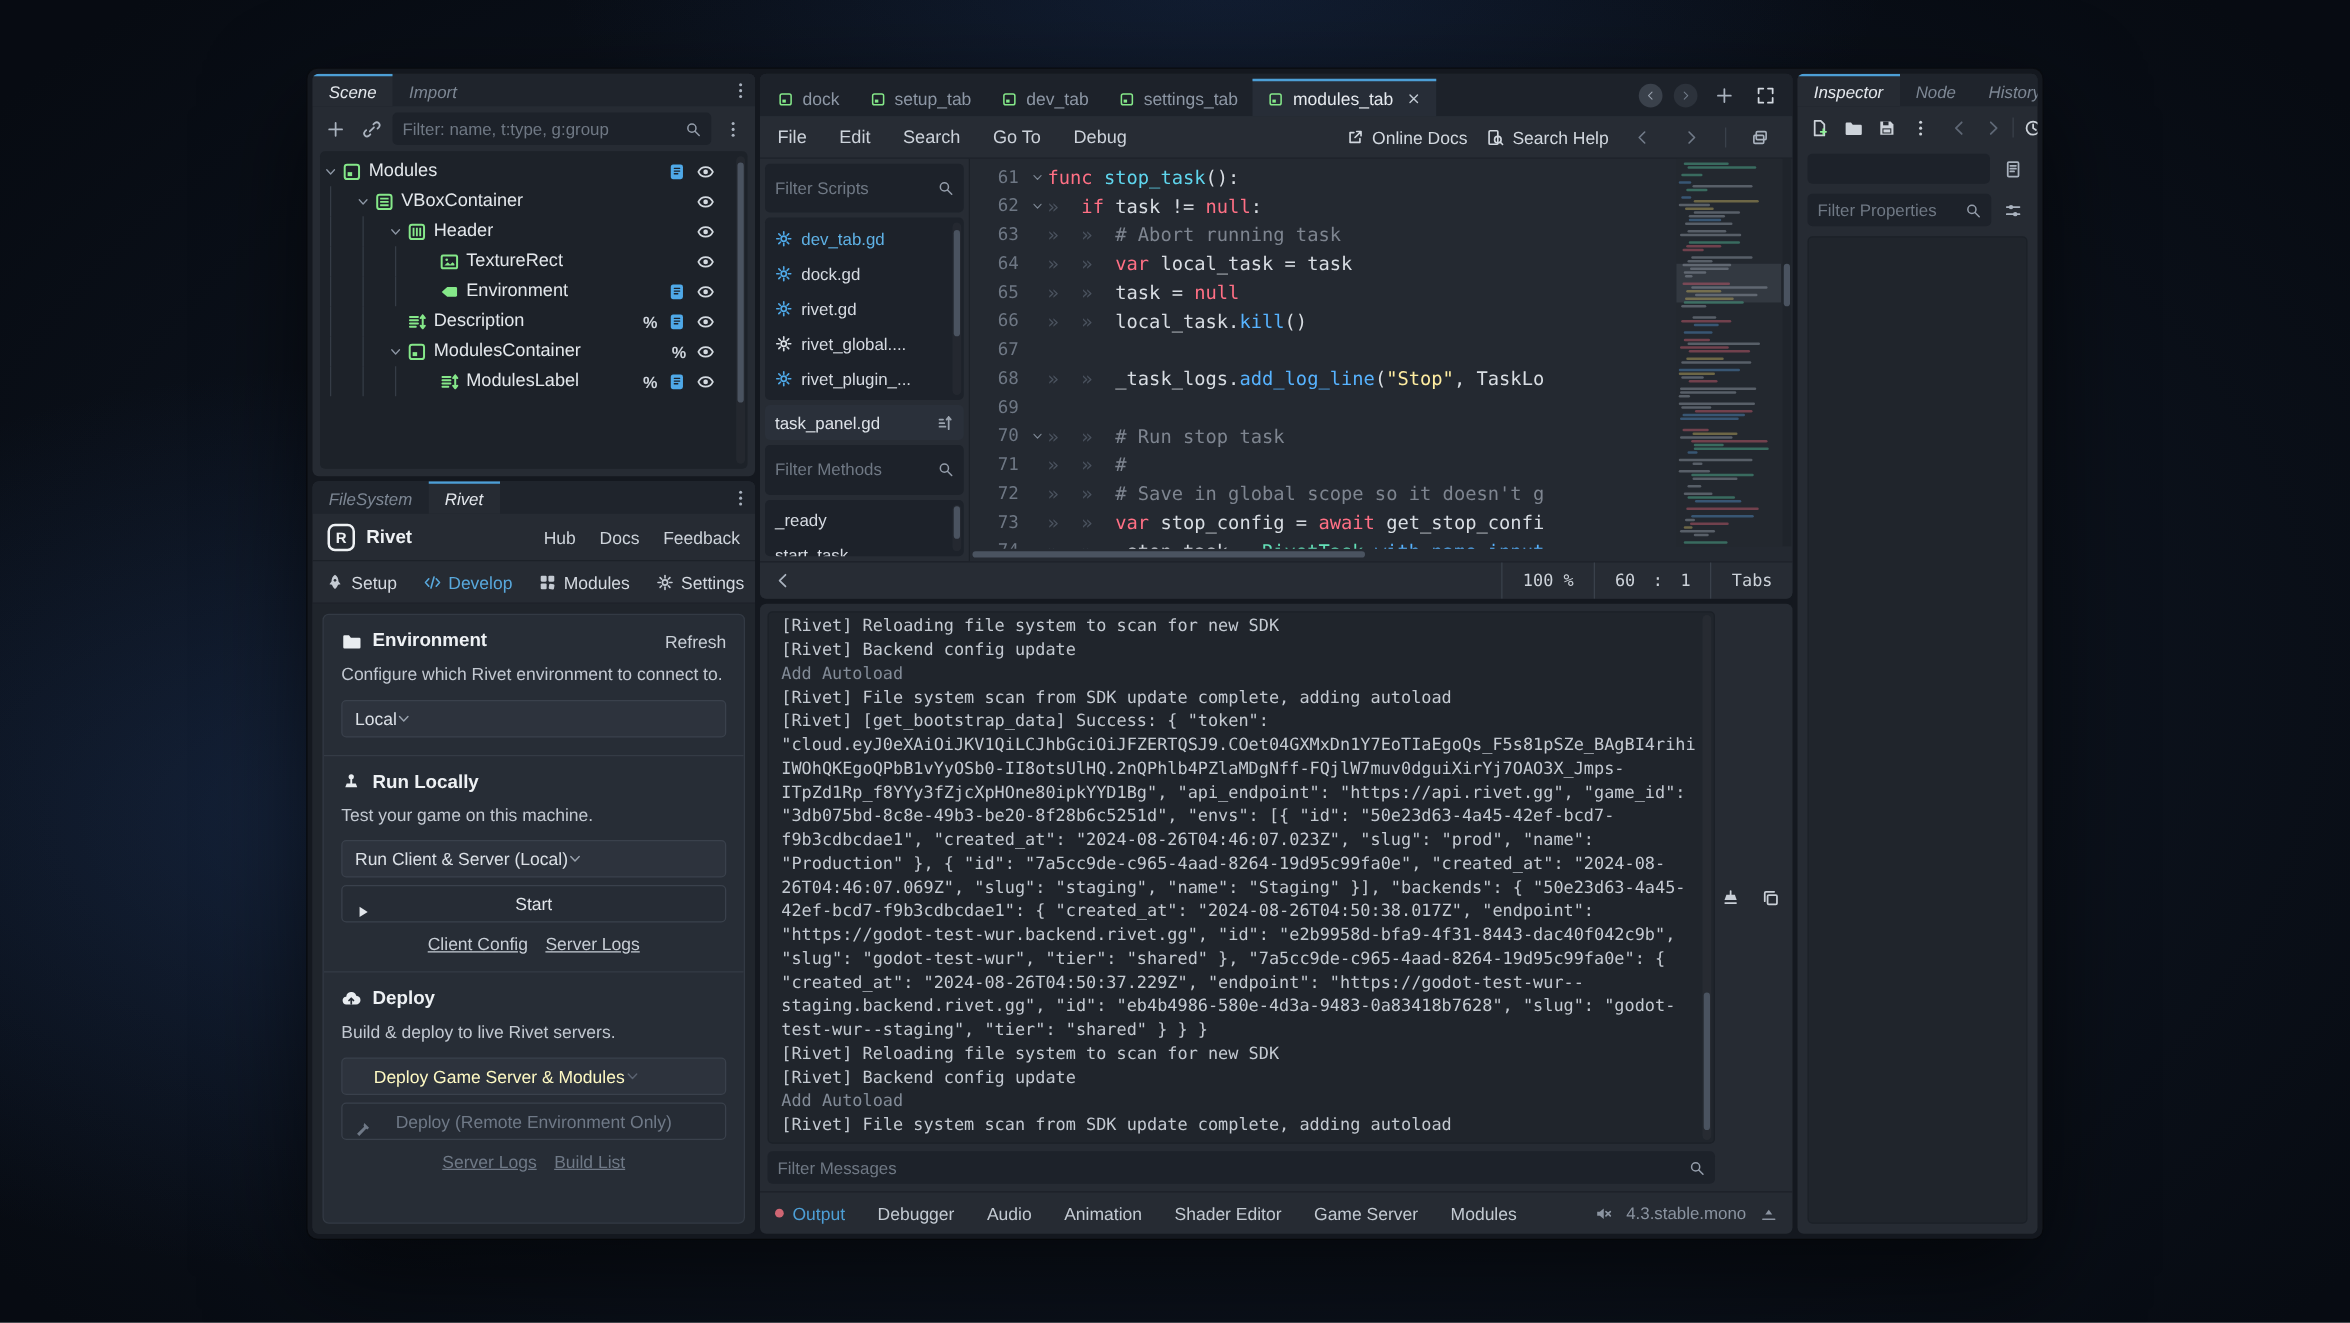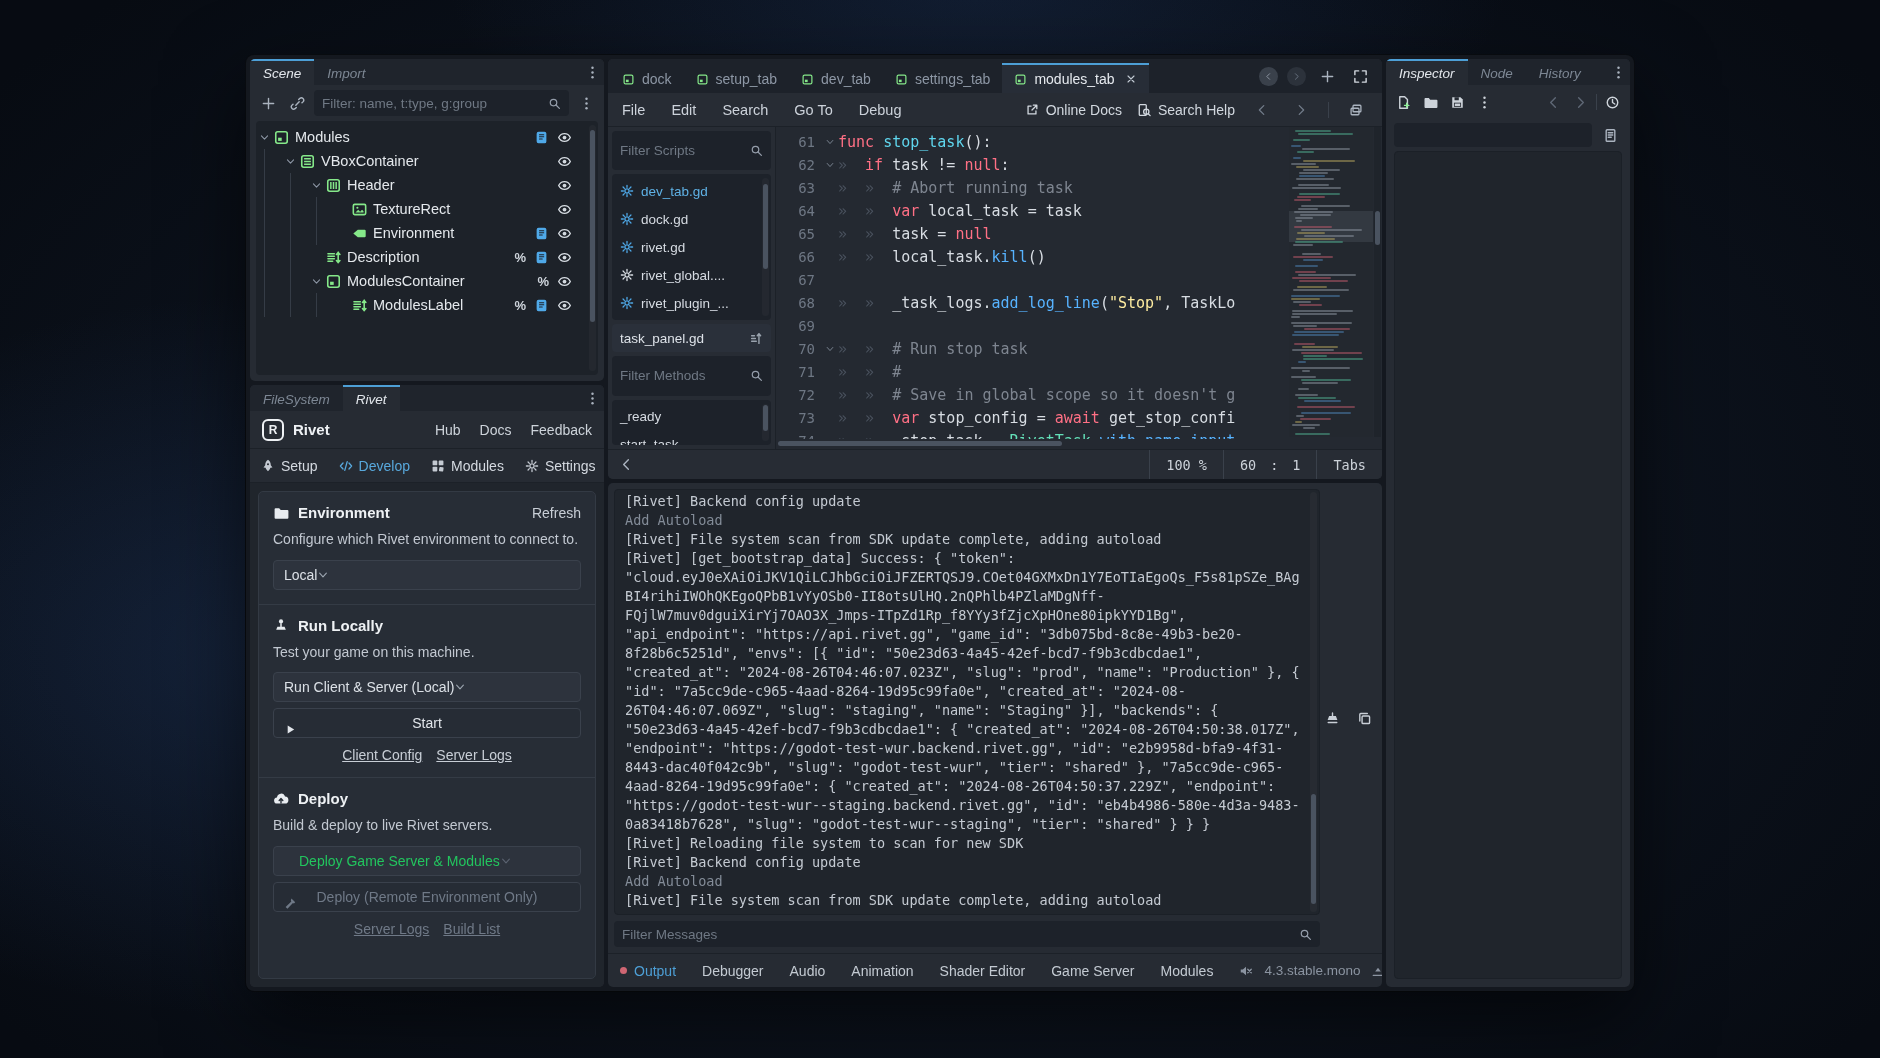--- a/index.html
+++ b/index.html
@@ -14,21 +14,21 @@
   }
   .window{
     position:absolute;left:246px;top:55px;width:1388px;height:936px;
     background:#14181f;border-radius:8px;
     box-shadow:0 30px 80px rgba(0,0,0,.6), 0 0 0 1px #0a0d12;
     display:flex;gap:4px;padding:4px;
   }
   .col{display:flex;flex-direction:column;gap:4px;min-width:0;}
   .col-left{width:354px;flex:none;}
   .col-center{flex:1;}
-  .col-right{width:244px;flex:none;}
+  .col-right{width:192px;flex:none;}
   .panel{background:#262b33;border-radius:5px;overflow:hidden;display:flex;flex-direction:column;min-height:0;}
 
   
   .ic{width:15px;height:15px;display:block;}
   .st{fill:none;stroke:currentColor;stroke-width:1.5;stroke-linecap:round;stroke-linejoin:round;}
   .ibtn{display:flex;align-items:center;justify-content:center;width:24px;height:24px;color:#aab3bf;flex:none;cursor:pointer;}
   .flex{flex:1;}
   .tabbar{height:26px;background:#1f242c;display:flex;align-items:stretch;flex:none;font-style:italic;}
   .tab{display:flex;align-items:center;padding:0 13px;font-size:13.5px;color:#7d8794;border-top:2px solid transparent;cursor:pointer;}
   .tab.active{background:#262b33;color:#e3e7ec;border-top-color:#4d9fd6;}
@@ -77,21 +77,21 @@
   .rsec-title{display:flex;align-items:center;gap:9px;font-size:15px;font-weight:bold;color:#eef1f4;}
   .rsec-title .ic{width:16px;height:16px;color:#e8ecf0;}
   .rsec-action{margin-left:auto;font-weight:normal;font-size:14px;color:#c8ced6;cursor:pointer;}
   .rsec-desc{font-size:14px;color:#c2c8d1;line-height:1.4;margin:9px 0 10px;}
   .rselect{height:30px;background:#2d333d;border:1px solid #3a414c;border-radius:4px;display:flex;align-items:center;padding:0 10px;font-size:14px;color:#dbe0e6;cursor:pointer;}
   .rselect .ic{width:12px;height:12px;color:#9aa3ae;margin-left:auto;}
   .rbtn{position:relative;height:30px;margin-top:6px;background:#262c35;border:1px solid #3a414c;border-radius:4px;display:flex;align-items:center;justify-content:center;font-size:14px;color:#e2e6eb;cursor:pointer;}
   .rbtn .ic{position:absolute;left:10px;width:13px;height:13px;}
   .rlinks{display:flex;justify-content:center;gap:14px;margin-top:9px;font-size:14px;}
   .rlinks span{color:#c8ced6;text-decoration:underline;cursor:pointer;}
-  .disabled .rselect{color:#22c55e;padding-left:25px;}
+  .disabled .rselect{color:#fef9c3;padding-left:25px;}
   .disabled .rselect .ic{color:#5a6270;}
   .rbtn.dis{color:#6f7987;}
   .rlinks.dis span{color:#6f7987;}
 
   
   .script-panel{flex:none;}
   .stabs{height:34px;background:#1d222a;display:flex;align-items:flex-end;padding:0 0 0 2px;flex:none;}
   .stab{height:30px;display:flex;align-items:center;gap:7px;padding:0 12px;font-size:14px;color:#8d97a5;border-top:2px solid transparent;cursor:pointer;white-space:nowrap;}
   .stab .ic{width:13px;height:13px;color:#85e889;}
   .stab.active{background:#272d37;color:#e6eaef;border-top-color:#4d9fd6;}
@@ -1145,16 +1145,34 @@
       </div>
       <div class="name-row">
         <div class="name-field"></div>
         <i class="ibtn">
             <svg viewBox="0 0 16 16" class="ic" aria-hidden="true">
               <rect class="st" x="3.4" y="1.8" width="9.2" height="12.4" rx="1"></rect>
               <path class="st" d="M5.6 5h4.8M5.6 7.4h4.8M5.6 9.8h3.2"></path>
             </svg>
           </i>
       </div>
+      <div class="filter-row">
+        <div class="search-field">
+          <input placeholder="Filter Properties" style="">
+          <i>
+              <svg viewBox="0 0 16 16" class="ic" aria-hidden="true">
+                <circle class="st" cx="6.8" cy="6.8" r="4"></circle>
+                <path class="st" d="M9.8 9.8L14 14"></path>
+              </svg>
+            </i>
+        </div>
+        <i class="ibtn">
+            <svg viewBox="0 0 16 16" class="ic" aria-hidden="true">
+              <path class="st" d="M2.6 5h10.8M2.6 11h10.8"></path>
+              <circle fill="currentColor" cx="6.2" cy="5" r="1.9"></circle>
+              <circle fill="currentColor" cx="9.8" cy="11" r="1.9"></circle>
+            </svg>
+          </i>
+      </div>
       <div class="insp-body"></div>
     </section>
   </div>
 </div>
 
 </body></html>

